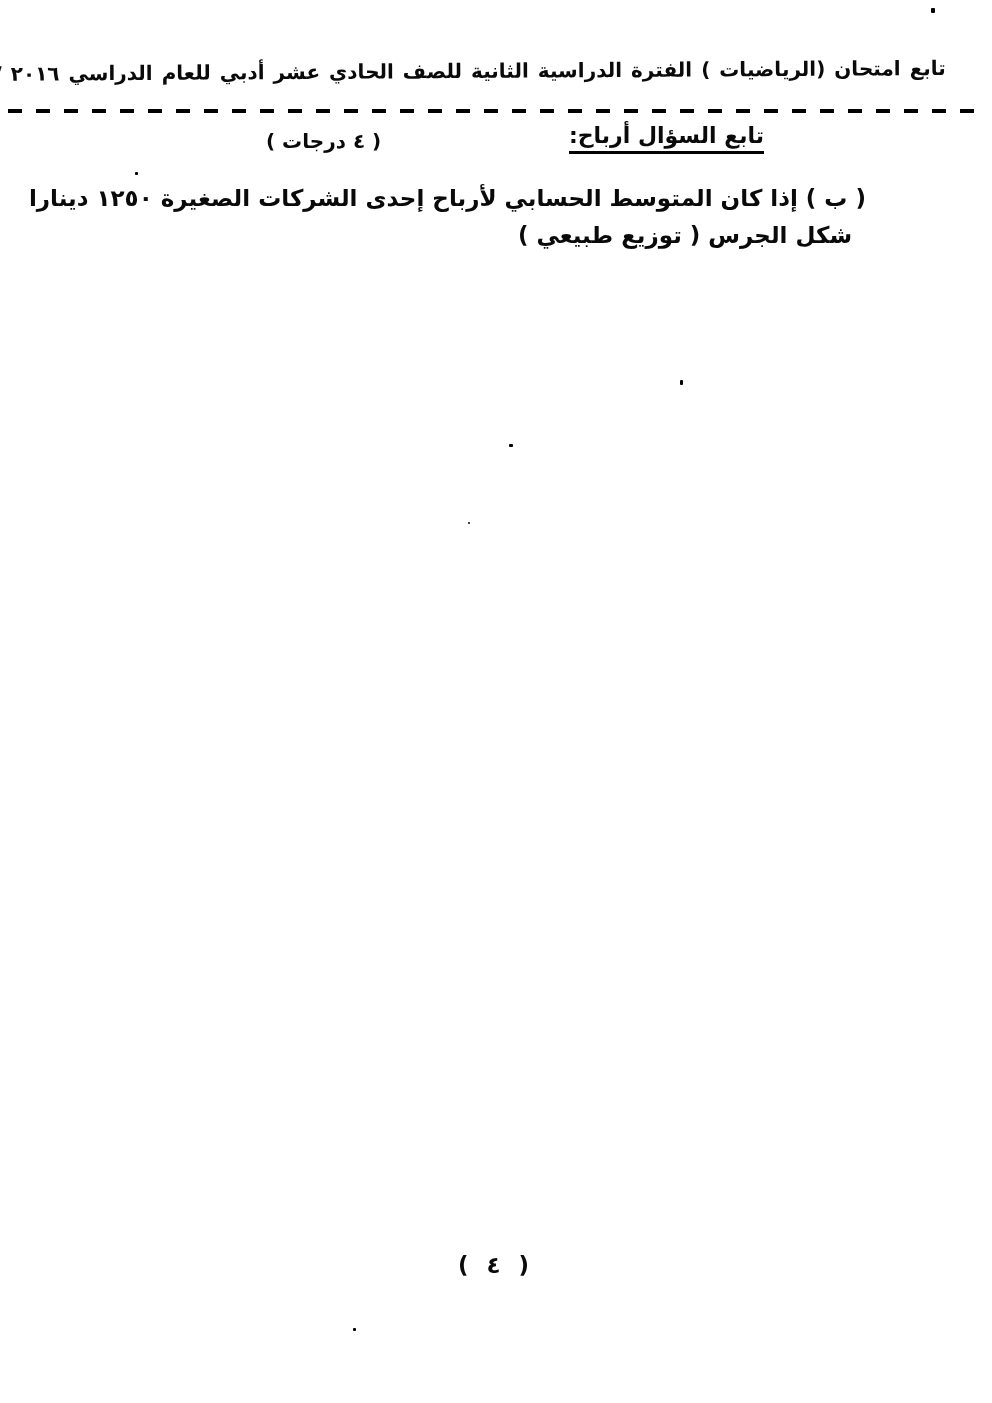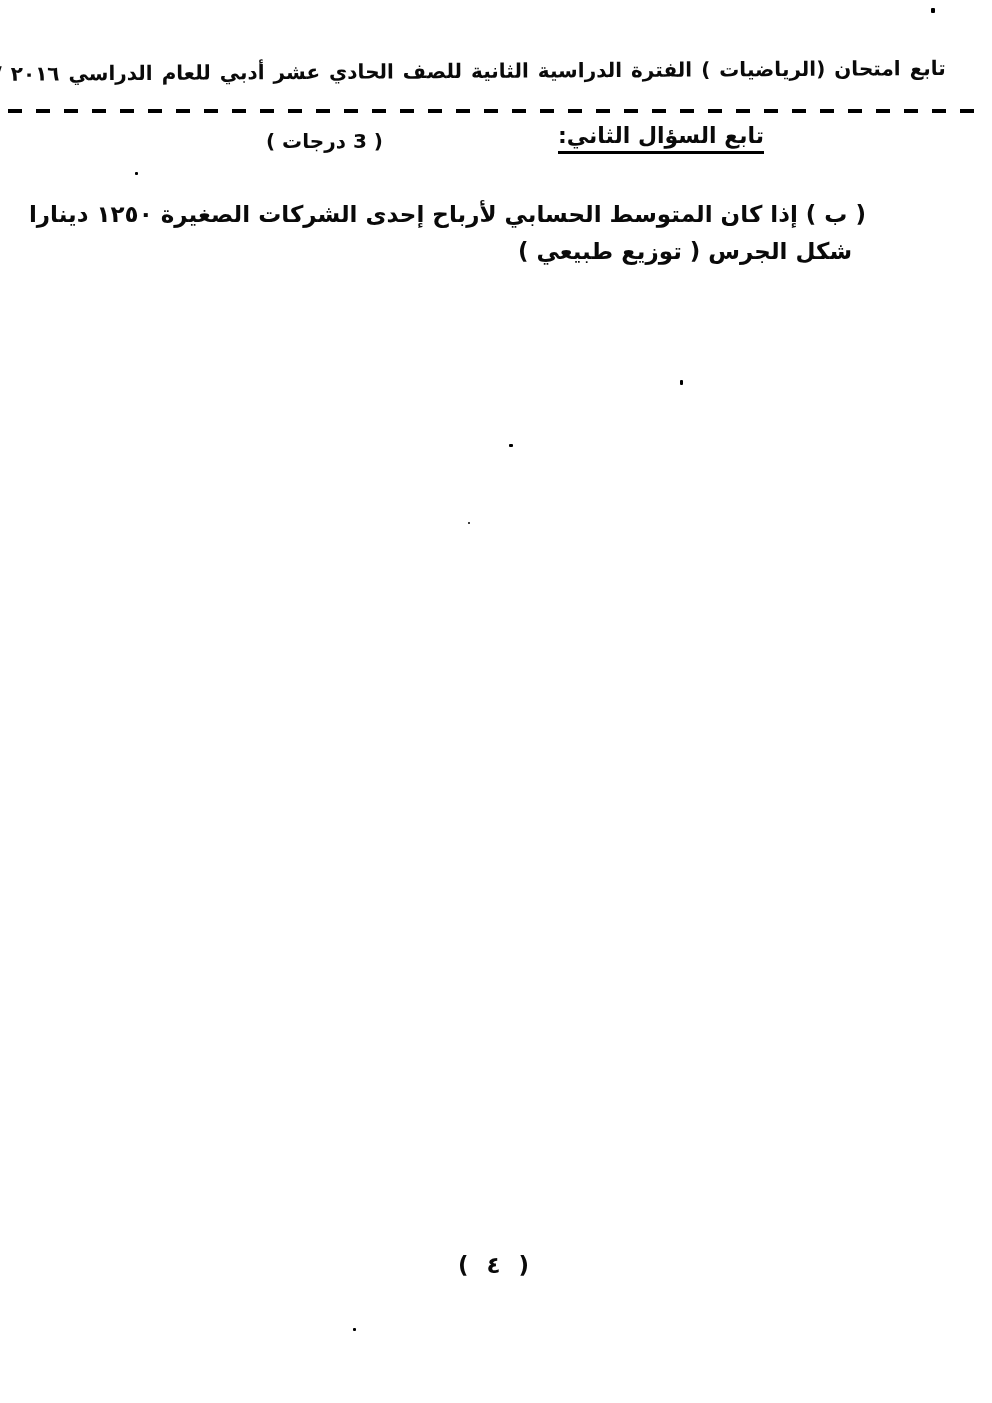--- a/index.html
+++ b/index.html
@@ -44,21 +44,21 @@
     padding-bottom: 3px;
   }
   .marks-label {
     position: absolute;
     top: 129px;
     left: 266px;
     font-size: 20px;
   }
   .question-block {
     position: absolute;
-    top: 196px;
+    top: 180px;
     right: 126px;
     font-size: 23px;
     text-align: right;
     line-height: 37px;
   }
   .question-block .q-line { display: block; }
   .question-block .q-line.indent-sm { margin-right: 14px; }
   .items-block {
     position: absolute;
     top: 315px;
@@ -86,23 +86,23 @@
 </style>
 </head>
 <body>
 
 <div class="page">
 
   <div class="ar header-line">تابع امتحان (الرياضيات ) الفترة الدراسية الثانية  للصف الحادي عشر أدبي للعام الدراسي ٢٠١٦ / ٢٠١٧ م</div>
 
   <div class="dashed-rule"></div>
 
-  <div class="ar section-title">تابع السؤال الثاني:</div>
+  <div class="ar section-title">تابع السؤال أرباح:</div>
 
-  <div class="ar marks-label">( 3 درجات )</div>
+  <div class="ar marks-label">( ٤ درجات )</div>
 
   <div class="ar question-block">
     <span class="q-line">( ب )  إذا كان المتوسط الحسابي لأرباح إحدى الشركات الصغيرة ١٢٥٠ دينارا</span>
     <span class="q-line indent-sm">شكل الجرس ( توزيع طبيعي )</span>
   </div>
 
 
   <div class="ar page-number">( ٤ )</div>
 
   <div class="speck s1"></div>

